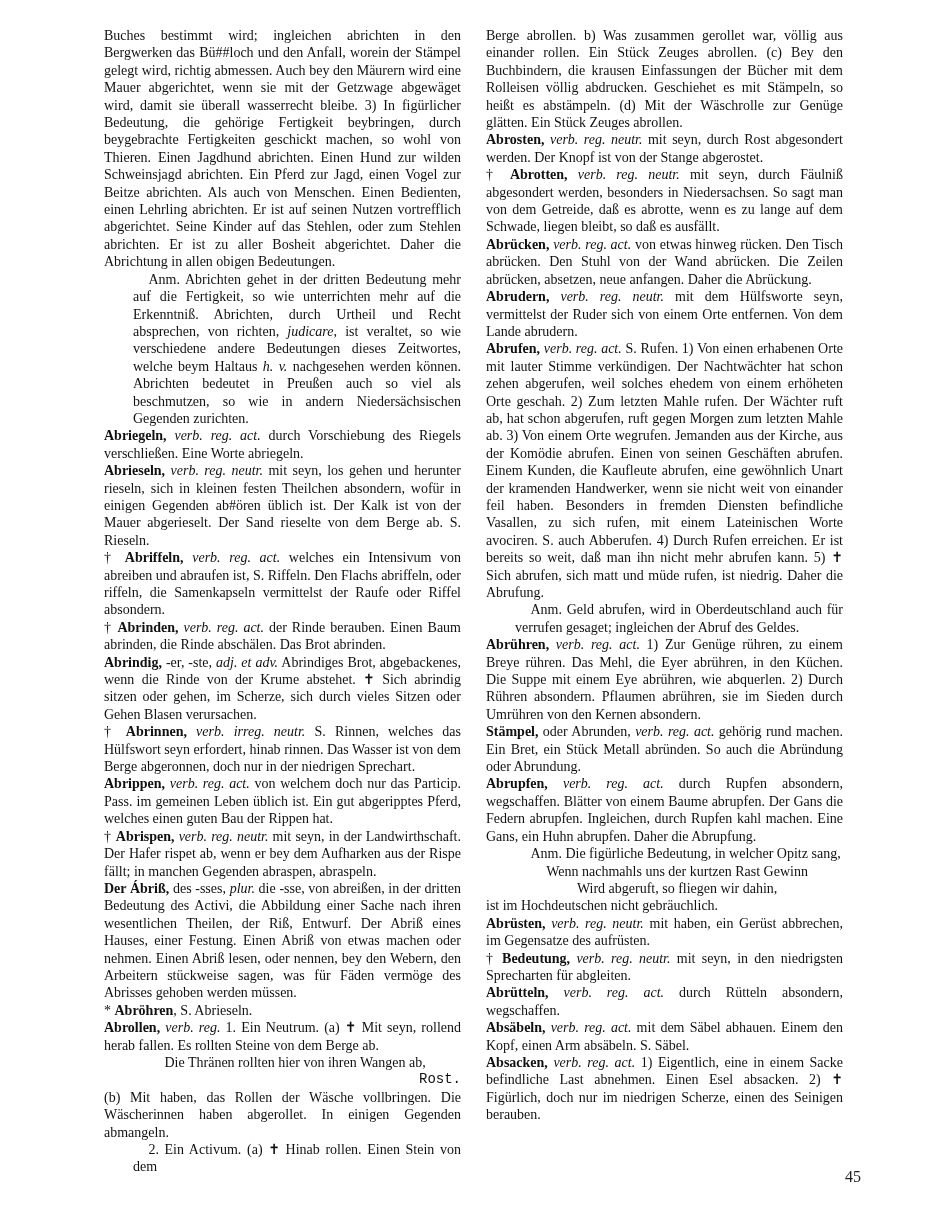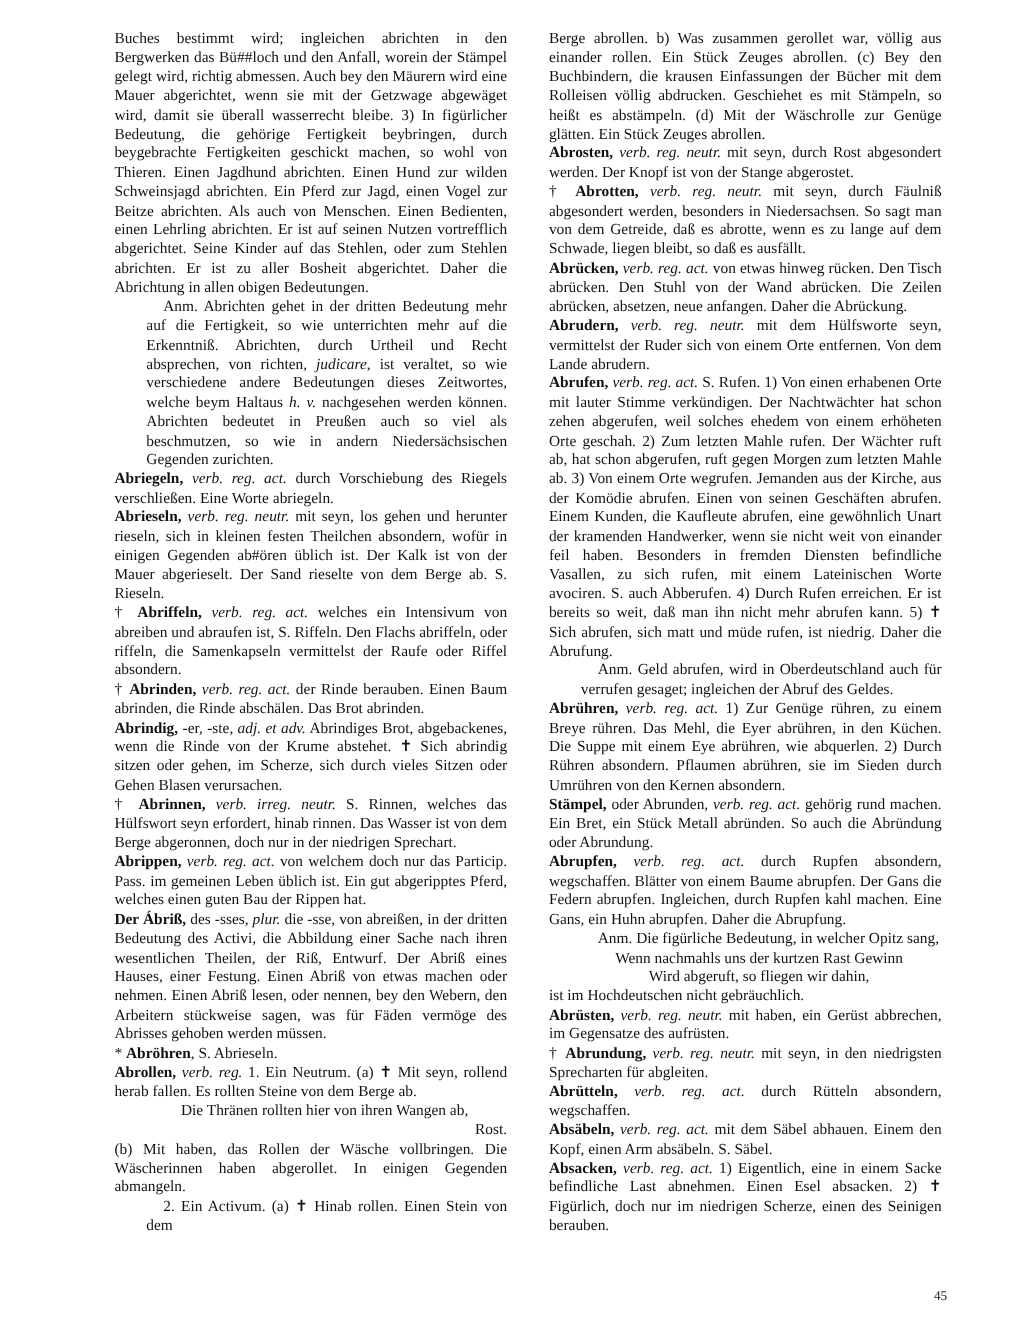--- a/index.html
+++ b/index.html
@@ -4,50 +4,51 @@
 <style>
   html,body{margin:0;padding:0;}
   body{
     width:935px;height:1210px;background:#ffffff;overflow:hidden;
     font-family:"Liberation Serif","DejaVu Serif",serif;
     color:#111;
   }
   .page{position:relative;width:935px;height:1210px;background:#ffffff;}
   .columns{
     position:absolute;left:104px;top:27px;
-    display:flex;gap:38px;
+    display:flex;gap:25px;
   }
   .col{width:357px;font-size:14px;line-height:17.4px;}
   .para{margin:0;text-align:justify;}
   .para.plain{text-align:justify;}
   .para.anm{text-indent:1.1em;text-align:justify;margin-left:29px;}
   .para.verse{text-align:center;padding-left:1.8em;text-indent:0;}
-  .para.attribution{text-align:right;}
+  .para.attribution{text-align:right;font-family:Liberation Mono, monospace;}
   .bold{font-weight:bold;margin-top:44px;}
   .italic{font-style:italic;}
   .page-number{
     position:absolute;right:74px;bottom:24px;
-    font-size:12px;color:#222;
+    font-size:16px;color:#222;
   }
 </style>
 </head>
 <body>
 
 <div class="page">
   <div class="columns">
     <div class="col">
         <p class="para plain"><span>Buches bestimmt wird; ingleichen abrichten in den Bergwerken das Bü##loch und den Anfall, worein der Stämpel gelegt wird, richtig abmessen. Auch bey den Mäurern wird eine Mauer abgerichtet, wenn sie mit der Getzwage abgewäget wird, damit sie überall wasserrecht bleibe. 3) In figürlicher Bedeutung, die gehörige Fertigkeit beybringen, durch beygebrachte Fertigkeiten geschickt machen, so wohl von Thieren. Einen Jagdhund abrichten. Einen Hund zur wilden Schweinsjagd abrichten. Ein Pferd zur Jagd, einen Vogel zur Beitze abrichten. Als auch von Menschen. Einen Bedienten, einen Lehrling abrichten. Er ist auf seinen Nutzen vortrefflich abgerichtet. Seine Kinder auf das Stehlen, oder zum Stehlen abrichten. Er ist zu aller Bosheit abgerichtet. Daher die Abrichtung in allen obigen Bedeutungen.</span></p>
         <p class="para anm"><span>Anm. Abrichten gehet in der dritten Bedeutung mehr auf die Fertigkeit, so wie unterrichten mehr auf die Erkenntniß. Abrichten, durch Urtheil und Recht absprechen, von richten, </span><span class="italic">judicare</span><span>, ist veraltet, so wie verschiedene andere Bedeutungen dieses Zeitwortes, welche beym Haltaus </span><span class="italic">h. v.</span><span> nachgesehen werden können. Abrichten bedeutet in Preußen auch so viel als beschmutzen, so wie in andern Niedersächsischen Gegenden zurichten.</span></p>
         <p class="para entry"><span class="bold">Abriegeln, </span><span class="italic">verb. reg. act.</span><span> durch Vorschiebung des Riegels verschließen. Eine Worte abriegeln.</span></p>
         <p class="para entry"><span class="bold">Abrieseln, </span><span class="italic">verb. reg. neutr.</span><span> mit seyn, los gehen und herunter rieseln, sich in kleinen festen Theilchen absondern, wofür in einigen Gegenden ab#ören üblich ist. Der Kalk ist von der Mauer abgerieselt. Der Sand rieselte von dem Berge ab. S. Rieseln.</span></p>
         <p class="para entry"><span>† </span><span class="bold">Abriffeln, </span><span class="italic">verb. reg. act.</span><span> welches ein Intensivum von abreiben und abraufen ist, S. Riffeln. Den Flachs abriffeln, oder riffeln, die Samenkapseln vermittelst der Raufe oder Riffel absondern.</span></p>
         <p class="para entry"><span>† </span><span class="bold">Abrinden, </span><span class="italic">verb. reg. act.</span><span> der Rinde berauben. Einen Baum abrinden, die Rinde abschälen. Das Brot abrinden.</span></p>
         <p class="para entry"><span class="bold">Abrindig, </span><span>-er, -ste, </span><span class="italic">adj. et adv.</span><span> Abrindiges Brot, abgebackenes, wenn die Rinde von der Krume abstehet. ✝ Sich abrindig sitzen oder gehen, im Scherze, sich durch vieles Sitzen oder Gehen Blasen verursachen.</span></p>
         <p class="para entry"><span>† </span><span class="bold">Abrinnen, </span><span class="italic">verb. irreg. neutr.</span><span> S. Rinnen, welches das Hülfswort seyn erfordert, hinab rinnen. Das Wasser ist von dem Berge abgeronnen, doch nur in der niedrigen Sprechart.</span></p>
         <p class="para entry"><span class="bold">Abrippen, </span><span class="italic">verb. reg. act.</span><span> von welchem doch nur das Particip. Pass. im gemeinen Leben üblich ist. Ein gut abgeripptes Pferd, welches einen guten Bau der Rippen hat.</span></p>
+        <p class="para entry"><span>† </span><span class="bold">Abrispen, </span><span class="italic">verb. reg. neutr.</span><span> mit seyn, in der Landwirthschaft. Der Hafer rispet ab, wenn er bey dem Aufharken aus der Rispe fällt; in manchen Gegenden abraspen, abraspeln.</span></p>
         <p class="para entry"><span class="bold">Der Ábriß, </span><span>des -sses, </span><span class="italic">plur.</span><span> die -sse, von abreißen, in der dritten Bedeutung des Activi, die Abbildung einer Sache nach ihren wesentlichen Theilen, der Riß, Entwurf. Der Abriß eines Hauses, einer Festung. Einen Abriß von etwas machen oder nehmen. Einen Abriß lesen, oder nennen, bey den Webern, den Arbeitern stückweise sagen, was für Fäden vermöge des Abrisses gehoben werden müssen.</span></p>
         <p class="para entry"><span>* </span><span class="bold">Abröhren</span><span>, S. Abrieseln.</span></p>
         <p class="para entry"><span class="bold">Abrollen, </span><span class="italic">verb. reg.</span><span> 1. Ein Neutrum. (a) ✝ Mit seyn, rollend herab fallen. Es rollten Steine von dem Berge ab.</span></p>
         <p class="para verse"><span>Die Thränen rollten hier von ihren Wangen ab,</span></p>
         <p class="para attribution"><span>Rost.</span></p>
         <p class="para plain"><span>(b) Mit haben, das Rollen der Wäsche vollbringen. Die Wäscherinnen haben abgerollet. In einigen Gegenden abmangeln.</span></p>
         <p class="para anm"><span>2. Ein Activum. (a) ✝ Hinab rollen. Einen Stein von dem</span></p>
       </div>
     <div class="col">
         <p class="para plain"><span>Berge abrollen. b) Was zusammen gerollet war, völlig aus einander rollen. Ein Stück Zeuges abrollen. (c) Bey den Buchbindern, die krausen Einfassungen der Bücher mit dem Rolleisen völlig abdrucken. Geschiehet es mit Stämpeln, so heißt es abstämpeln. (d) Mit der Wäschrolle zur Genüge glätten. Ein Stück Zeuges abrollen.</span></p>
@@ -58,20 +59,20 @@
         <p class="para entry"><span class="bold">Abrufen, </span><span class="italic">verb. reg. act.</span><span> S. Rufen. 1) Von einen erhabenen Orte mit lauter Stimme verkündigen. Der Nachtwächter hat schon zehen abgerufen, weil solches ehedem von einem erhöheten Orte geschah. 2) Zum letzten Mahle rufen. Der Wächter ruft ab, hat schon abgerufen, ruft gegen Morgen zum letzten Mahle ab. 3) Von einem Orte wegrufen. Jemanden aus der Kirche, aus der Komödie abrufen. Einen von seinen Geschäften abrufen. Einem Kunden, die Kaufleute abrufen, eine gewöhnlich Unart der kramenden Handwerker, wenn sie nicht weit von einander feil haben. Besonders in fremden Diensten befindliche Vasallen, zu sich rufen, mit einem Lateinischen Worte avociren. S. auch Abberufen. 4) Durch Rufen erreichen. Er ist bereits so weit, daß man ihn nicht mehr abrufen kann. 5) ✝ Sich abrufen, sich matt und müde rufen, ist niedrig. Daher die Abrufung.</span></p>
         <p class="para anm"><span>Anm. Geld abrufen, wird in Oberdeutschland auch für verrufen gesaget; ingleichen der Abruf des Geldes.</span></p>
         <p class="para entry"><span class="bold">Abrühren, </span><span class="italic">verb. reg. act.</span><span> 1) Zur Genüge rühren, zu einem Breye rühren. Das Mehl, die Eyer abrühren, in den Küchen. Die Suppe mit einem Eye abrühren, wie abquerlen. 2) Durch Rühren absondern. Pflaumen abrühren, sie im Sieden durch Umrühren von den Kernen absondern.</span></p>
         <p class="para entry"><span class="bold">Stämpel, </span><span>oder Abrunden, </span><span class="italic">verb. reg. act.</span><span> gehörig rund machen. Ein Bret, ein Stück Metall abründen. So auch die Abründung oder Abrundung.</span></p>
         <p class="para entry"><span class="bold">Abrupfen, </span><span class="italic">verb. reg. act.</span><span> durch Rupfen absondern, wegschaffen. Blätter von einem Baume abrupfen. Der Gans die Federn abrupfen. Ingleichen, durch Rupfen kahl machen. Eine Gans, ein Huhn abrupfen. Daher die Abrupfung.</span></p>
         <p class="para anm"><span>Anm. Die figürliche Bedeutung, in welcher Opitz sang,</span></p>
         <p class="para verse"><span>Wenn nachmahls uns der kurtzen Rast Gewinn</span></p>
         <p class="para verse"><span>Wird abgeruft, so fliegen wir dahin,</span></p>
         <p class="para plain"><span>ist im Hochdeutschen nicht gebräuchlich.</span></p>
         <p class="para entry"><span class="bold">Abrüsten, </span><span class="italic">verb. reg. neutr.</span><span> mit haben, ein Gerüst abbrechen, im Gegensatze des aufrüsten.</span></p>
-        <p class="para entry"><span>† </span><span class="bold">Abrundung, </span><span class="italic">verb. reg. neutr.</span><span> mit seyn, in den niedrigsten Sprecharten für abgleiten.</span></p>
+        <p class="para entry"><span>† </span><span class="bold">Bedeutung, </span><span class="italic">verb. reg. neutr.</span><span> mit seyn, in den niedrigsten Sprecharten für abgleiten.</span></p>
         <p class="para entry"><span class="bold">Abrütteln, </span><span class="italic">verb. reg. act.</span><span> durch Rütteln absondern, wegschaffen.</span></p>
         <p class="para entry"><span class="bold">Absäbeln, </span><span class="italic">verb. reg. act.</span><span> mit dem Säbel abhauen. Einem den Kopf, einen Arm absäbeln. S. Säbel.</span></p>
         <p class="para entry"><span class="bold">Absacken, </span><span class="italic">verb. reg. act.</span><span> 1) Eigentlich, eine in einem Sacke befindliche Last abnehmen. Einen Esel absacken. 2) ✝ Figürlich, doch nur im niedrigen Scherze, einen des Seinigen berauben.</span></p>
       </div>
   </div>
   <div class="page-number">45</div>
 </div>
 
 </body></html>

